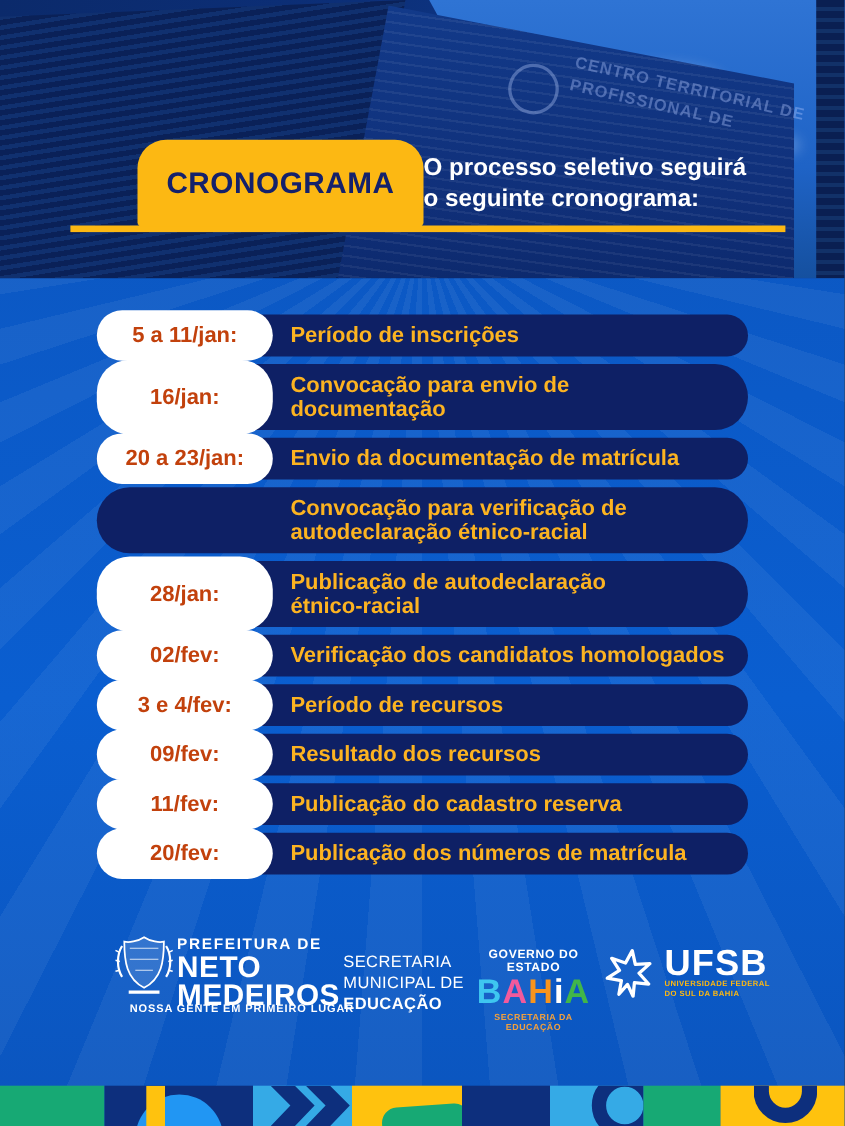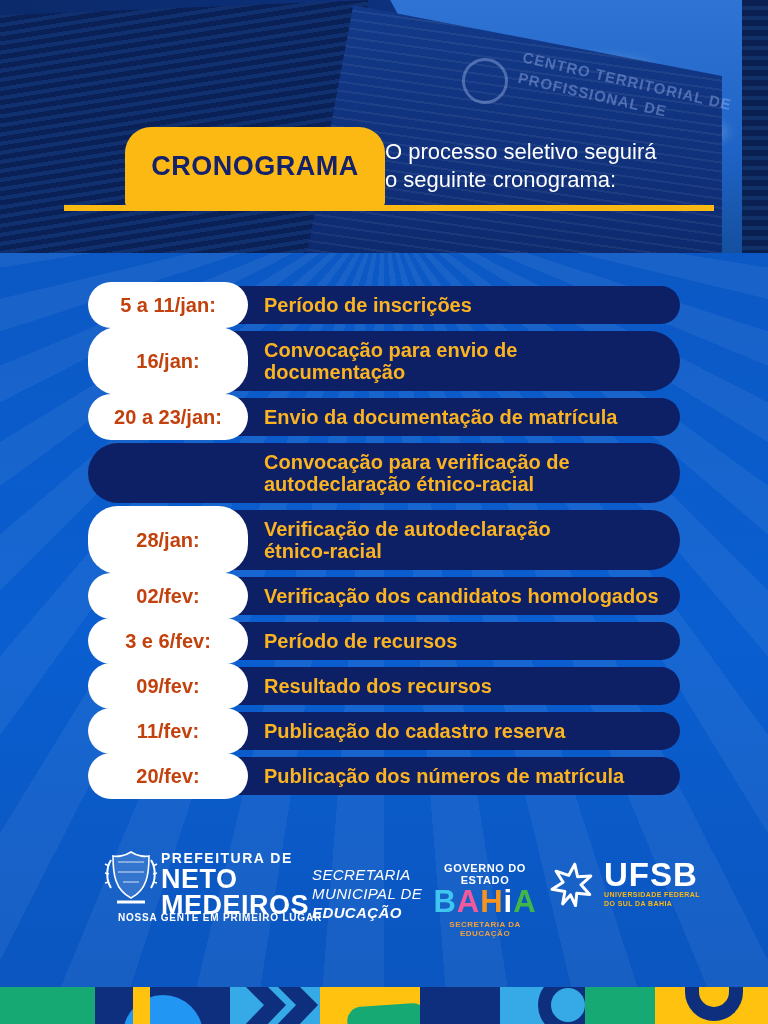--- a/index.html
+++ b/index.html
@@ -37,41 +37,41 @@
            color:rgba(180,200,255,0.38); font-weight:bold; font-size:15px; line-height:21px;
            letter-spacing:1px; white-space:pre-line; }
 
   
   .badge { position:absolute; left:125px; top:127px; width:260px; height:79px; z-index:6;
            background:#fcb813; border-radius:26px 26px 4px 4px;
            display:flex; align-items:center; justify-content:center; }
   .badge span { color:#14216b; font-weight:800; font-size:27px; letter-spacing:0.5px; }
   .rule { position:absolute; left:64px; top:205px; width:650px; height:6px; background:#fcb813; z-index:5; }
   .subtitle { position:absolute; left:385px; top:138px; z-index:6; color:#ffffff;
-           font-weight:normal; font-size:22px; line-height:28px; white-space:pre-line; }
+           font-weight:bold; font-size:22px; line-height:28px; white-space:pre-line; }
 
   
   .schedule { position:absolute; left:88px; top:286px; width:592px;
            display:flex; flex-direction:column; gap:7px; }
   .row { position:relative; }
   .desc { background:#0e2065; border-radius:30px; width:100%; min-height:38px;
            padding:8px 18px 8px 176px; display:flex; align-items:center;
            color:#fcb321; font-weight:bold; font-size:20px; line-height:22px; white-space:pre-line; }
   .date { position:absolute; left:0; top:-4px; width:160px; height:calc(100% + 8px);
            background:#ffffff; border-radius:30px; display:flex; align-items:center; justify-content:center;
            color:#c2410c; font-weight:bold; font-size:20px; }
 
   
   .footer { position:absolute; left:0; top:838px; width:768px; height:110px; color:#fff; }
   .crest { position:absolute; left:103px; top:8px; }
   .pref { position:absolute; left:161px; top:12px; }
   .pref .small { font-size:14px; font-weight:bold; letter-spacing:1.5px; }
   .pref .big { font-size:27px; font-weight:800; line-height:26px; letter-spacing:0.5px; }
   .slogan { position:absolute; left:118px; top:74px; font-size:10px; font-weight:bold; letter-spacing:0.8px; }
-  .sec { position:absolute; left:312px; top:27px; font-size:15px; line-height:19px; letter-spacing:0.4px;font-style:italic; }
+  .sec { position:absolute; left:312px; top:27px; font-size:15px; line-height:19px; letter-spacing:0.4px; }
   .sec .b { font-weight:bold; }
   .gov { position:absolute; left:425px; top:24px; text-align:center; width:120px; }
   .gov .top { font-size:11px; font-weight:bold; letter-spacing:0.6px; }
   .gov .bahia { font-size:31px; font-weight:800; line-height:32px; letter-spacing:1px; }
   .gov .bottom { font-size:8px; font-weight:bold; letter-spacing:0.5px; margin-top:2px; }
   .ufsb { position:absolute; left:549px; top:22px; display:flex; align-items:center; gap:9px; }
   .ufsb .acro { font-size:33px; font-weight:800; letter-spacing:1px; line-height:30px; }
   .ufsb .sub { font-size:7px; font-weight:bold; color:#fcb813; letter-spacing:0.4px; line-height:9px; }
 
   
@@ -131,31 +131,31 @@
     </div>
     <div class="row">
       <div class="desc">Envio da documentação de matrícula</div>
       <div class="date">20 a 23/jan:</div>
     </div>
     <div class="row">
       <div class="desc">Convocação para verificação de
 autodeclaração étnico-racial</div>
     </div>
     <div class="row">
-      <div class="desc">Verificação de autodeclaração
+      <div class="desc">Publicação de autodeclaração
 étnico-racial</div>
       <div class="date">28/jan:</div>
     </div>
     <div class="row">
       <div class="desc">Verificação dos candidatos homologados</div>
       <div class="date">02/fev:</div>
     </div>
     <div class="row">
       <div class="desc">Período de recursos</div>
-      <div class="date">3 e 6/fev:</div>
+      <div class="date">3 e 4/fev:</div>
     </div>
     <div class="row">
       <div class="desc">Resultado dos recursos</div>
       <div class="date">09/fev:</div>
     </div>
     <div class="row">
       <div class="desc">Publicação do cadastro reserva</div>
       <div class="date">11/fev:</div>
     </div>
     <div class="row">

